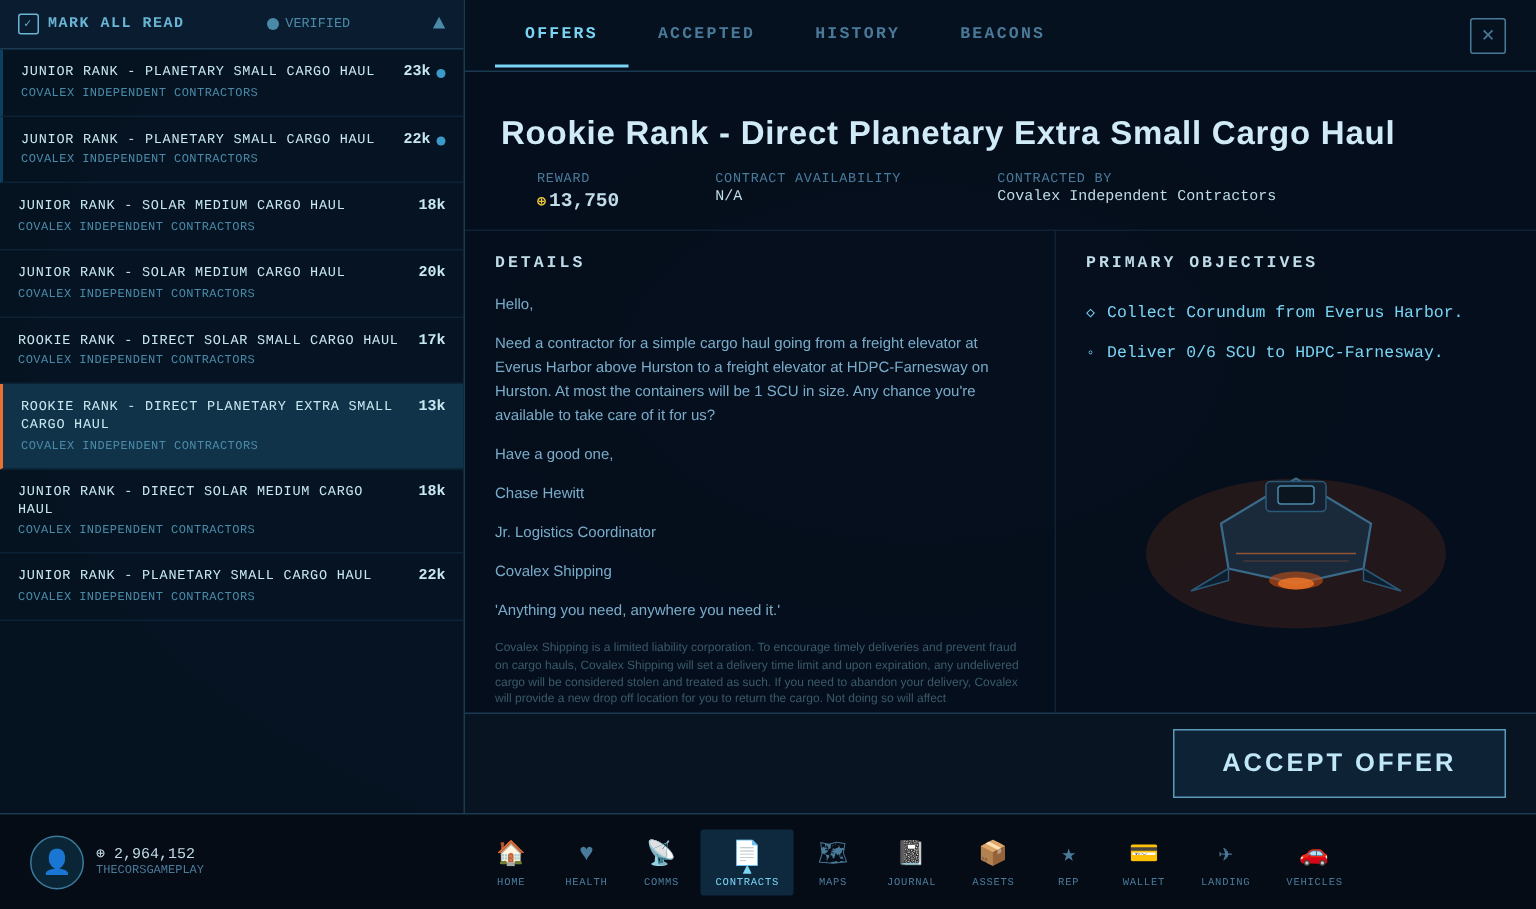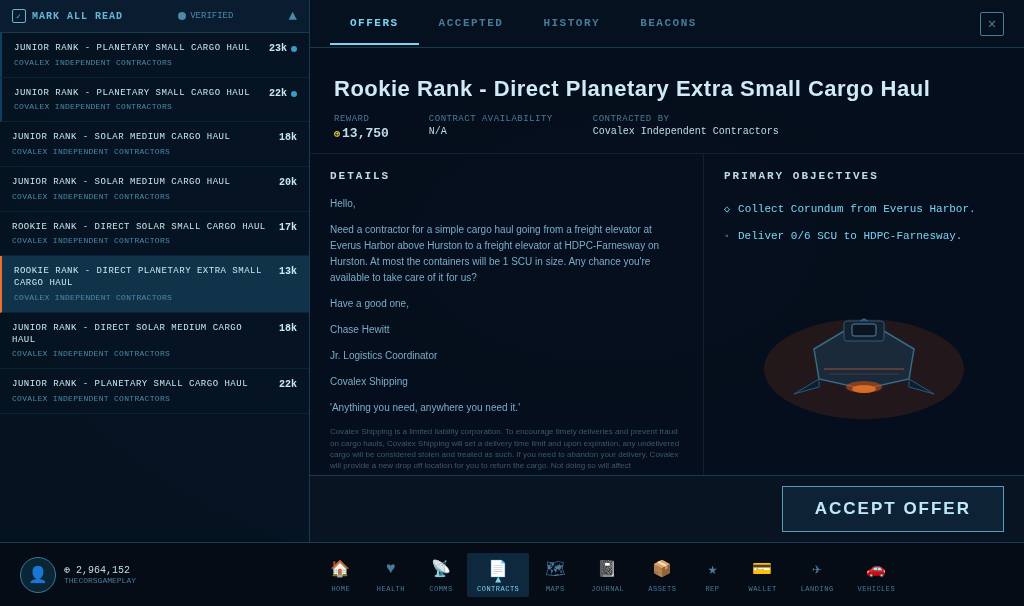--- a/index.html
+++ b/index.html
@@ -239,20 +239,21 @@
 
     .contract-meta {
       display: flex;
       gap: 40px;
     }
 
     .meta-item {
       display: flex;
       flex-direction: column;
       gap: 2px;
+      margin-left: 24px;
     }
 
     .meta-label {
       font-size: 9px;
       color: #4a7a9a;
       text-transform: uppercase;
       letter-spacing: 0.5px;
     }
 
     .meta-value {

